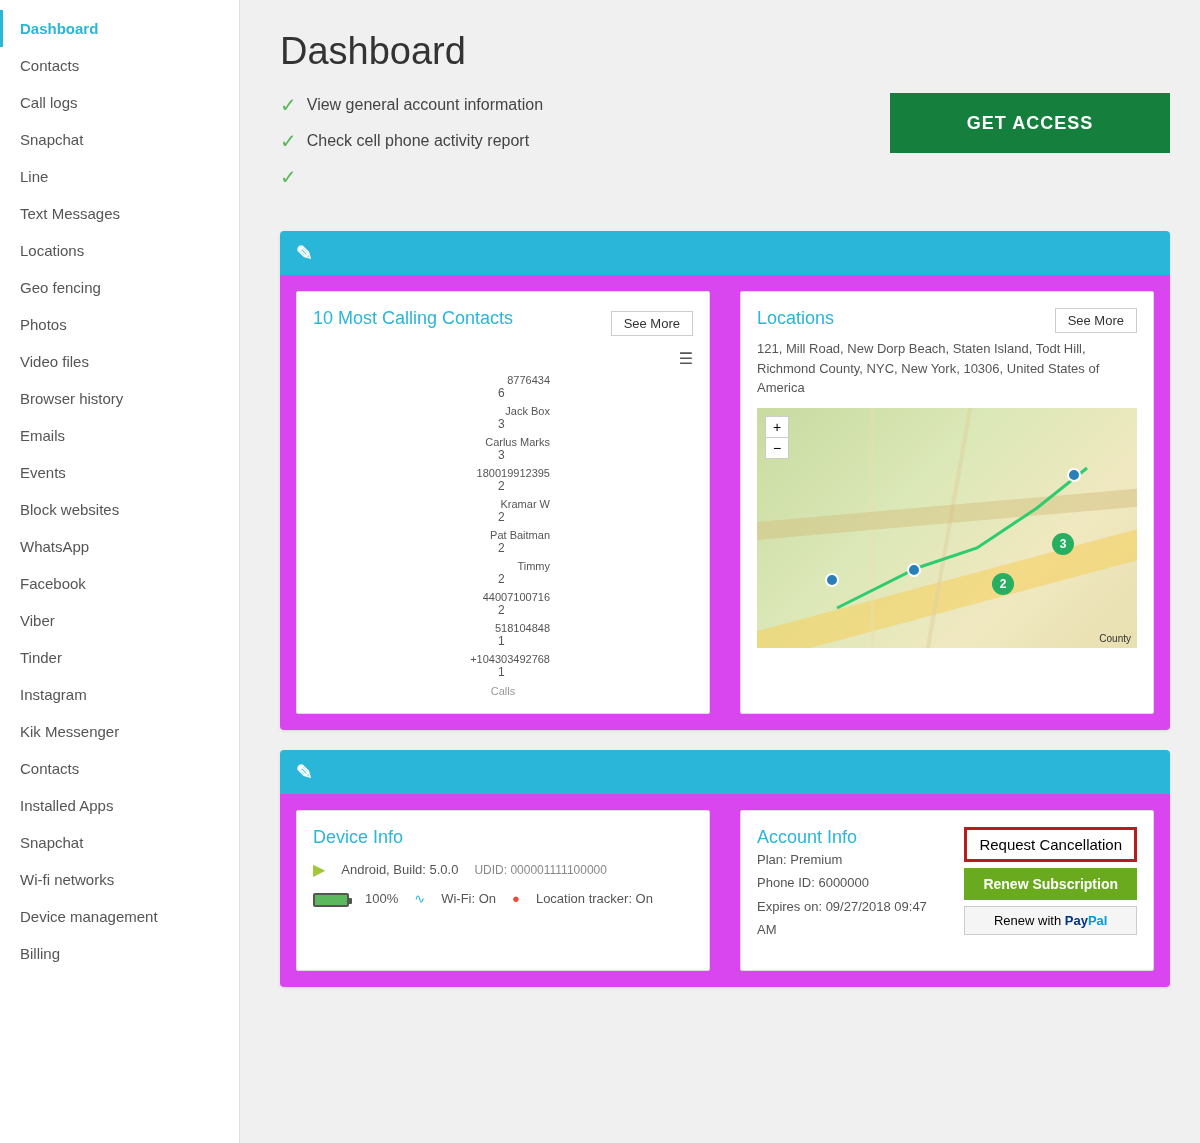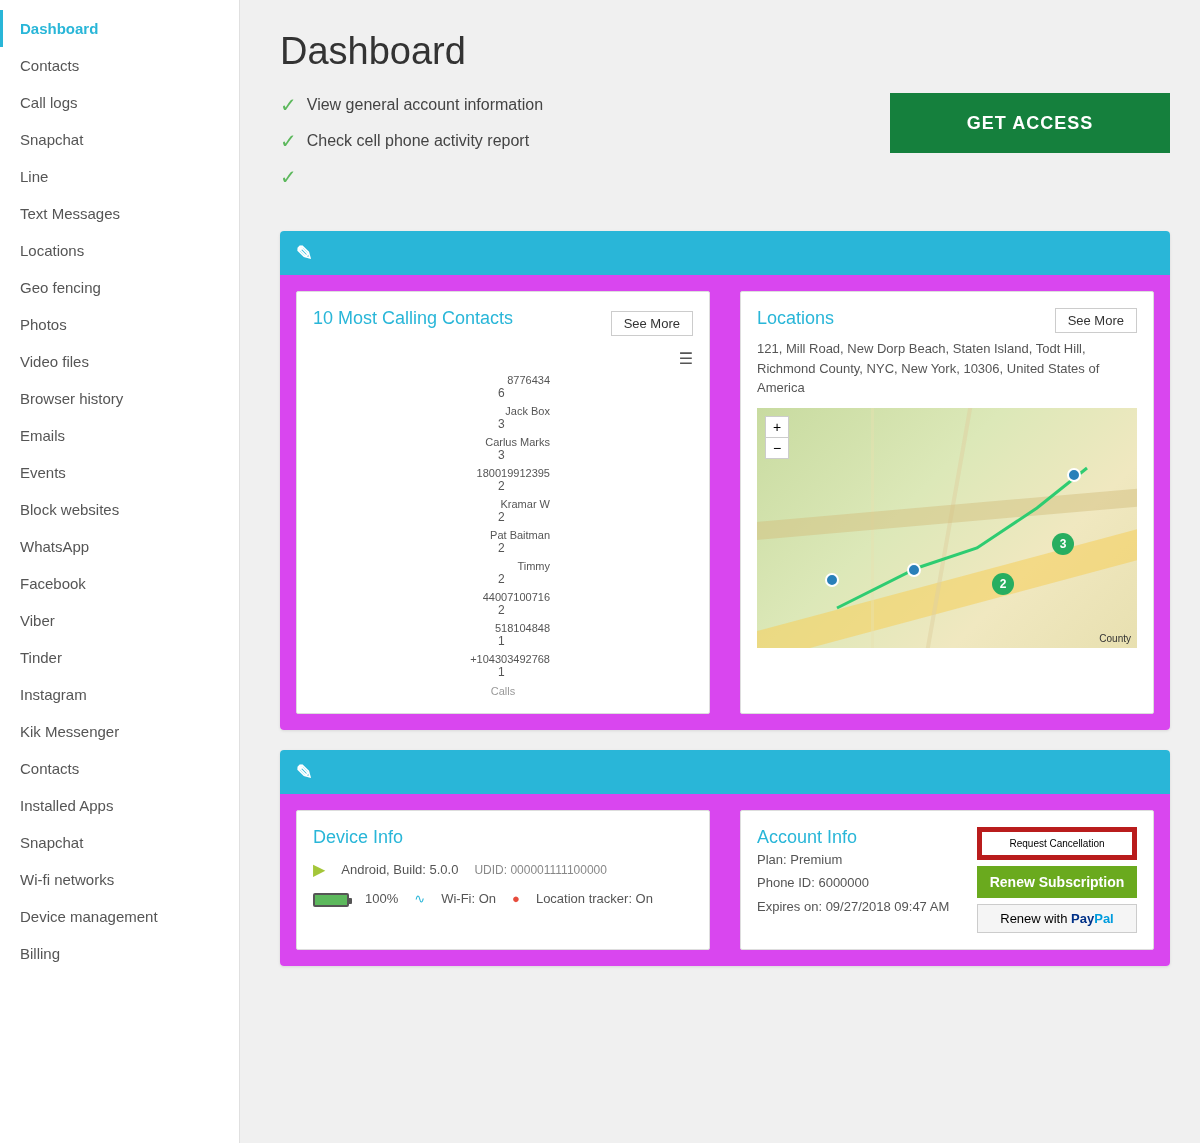--- a/index.html
+++ b/index.html
@@ -267,25 +267,25 @@
 
     
     .account-info-rows {
       font-size: 13px;
       color: #555;
       line-height: 1.8;
       margin-bottom: 12px;
     }
     .account-btns { display: flex; flex-direction: column; gap: 6px; }
     .btn-cancel {
-      border: 5px solid #b91c1c;
+      border: 3px solid #b91c1c;
       background: #fff;
       padding: 6px 12px;
       cursor: pointer;
-      font-size: 10px;
+      font-size: 15px;
     }
     .btn-renew {
       background: #6aaa1e;
       color: #fff;
       border: none;
       padding: 8px 12px;
       cursor: pointer;
       font-size: 14px;
       font-weight: bold;
     }

